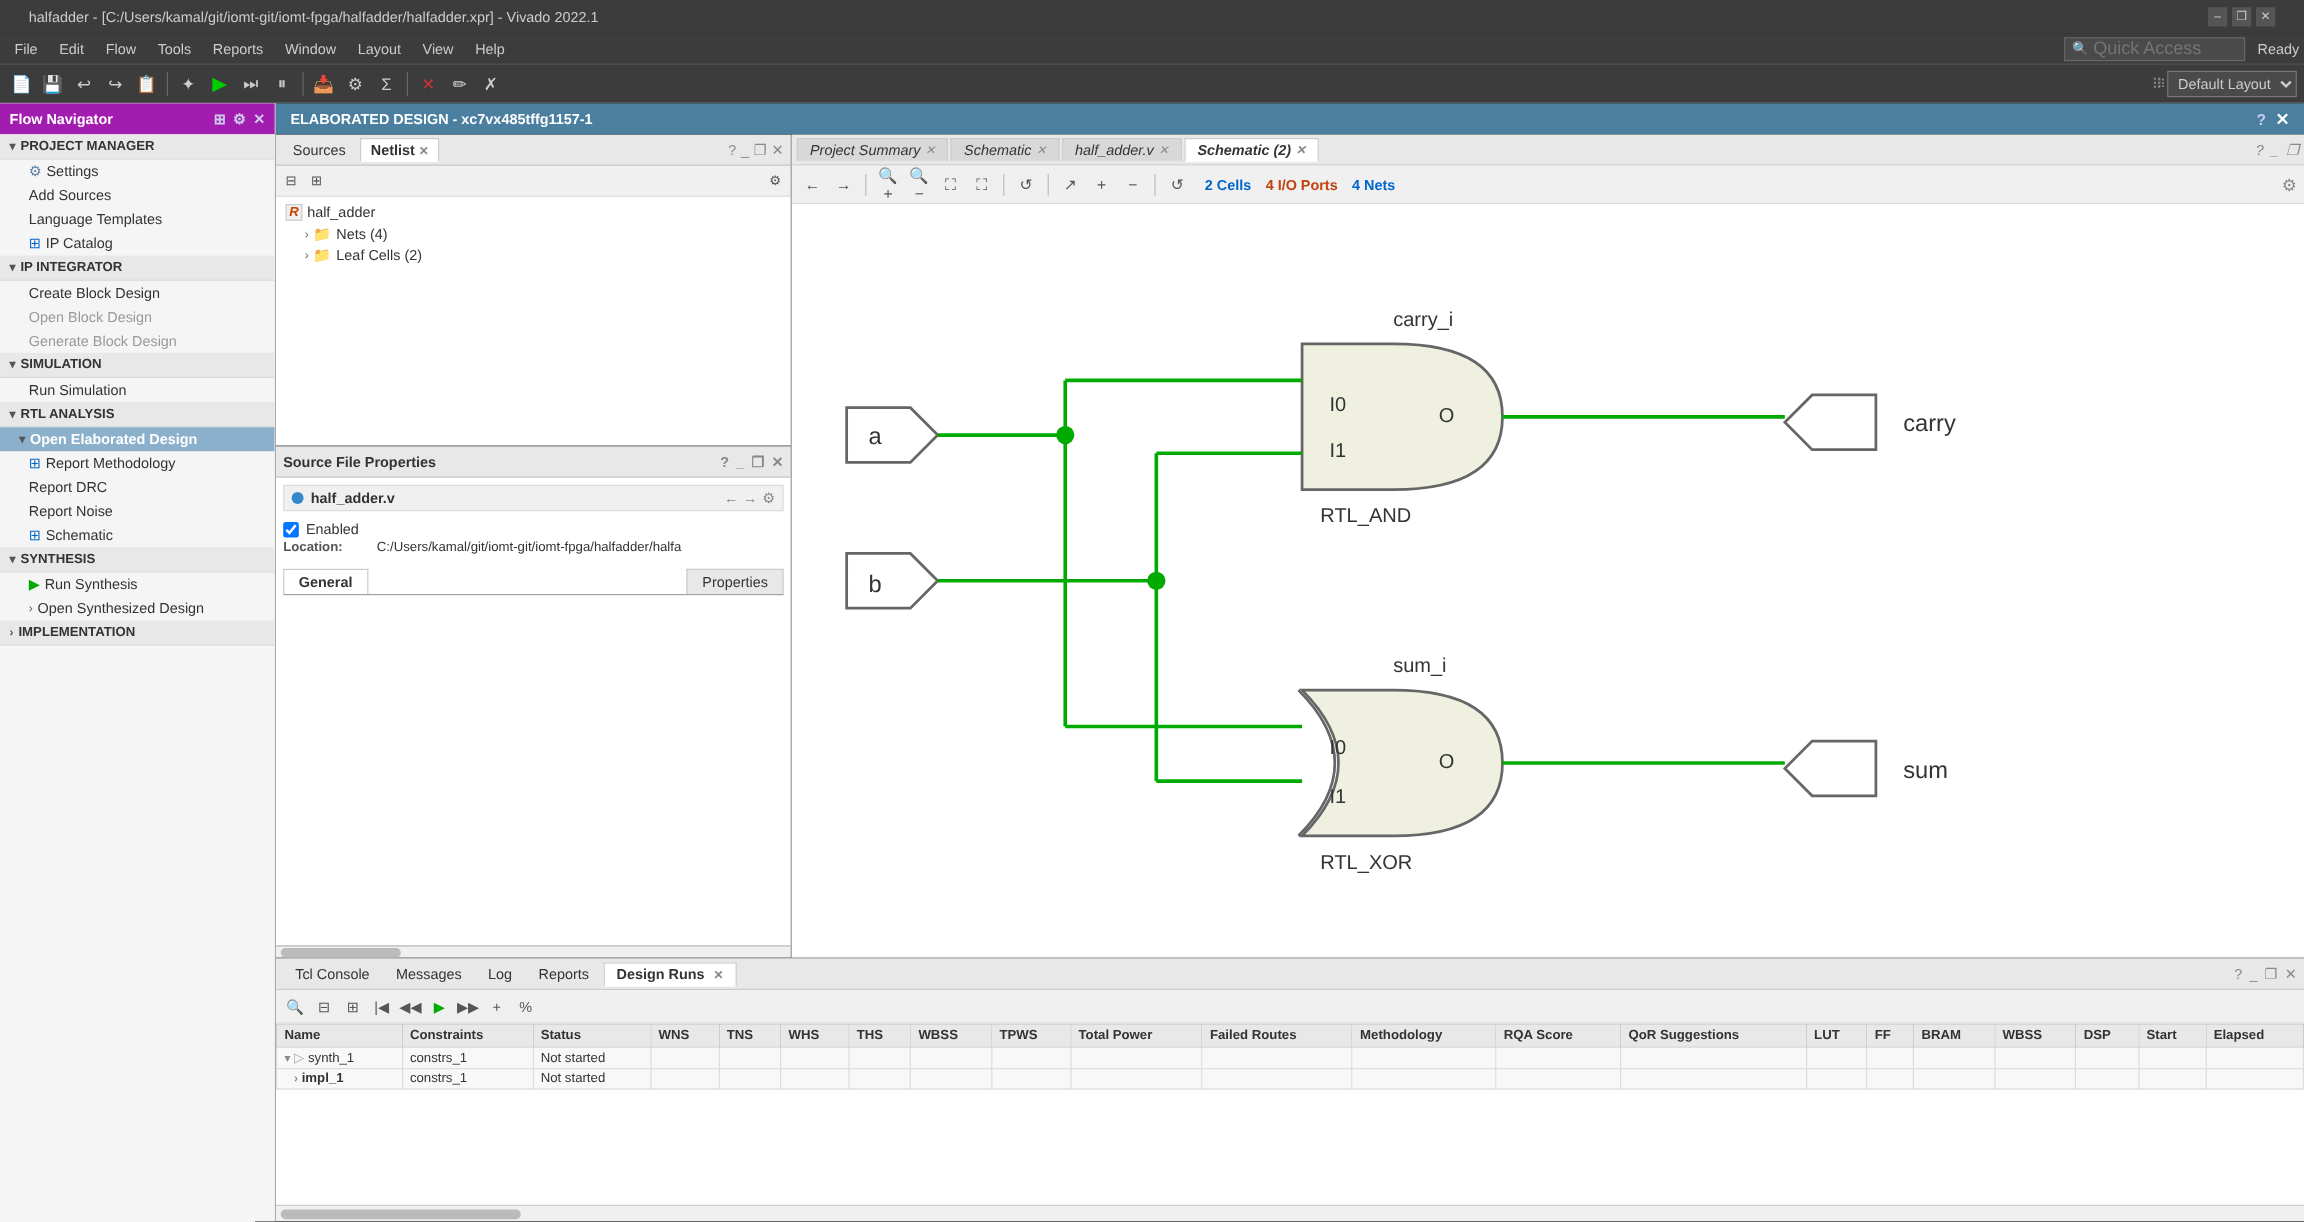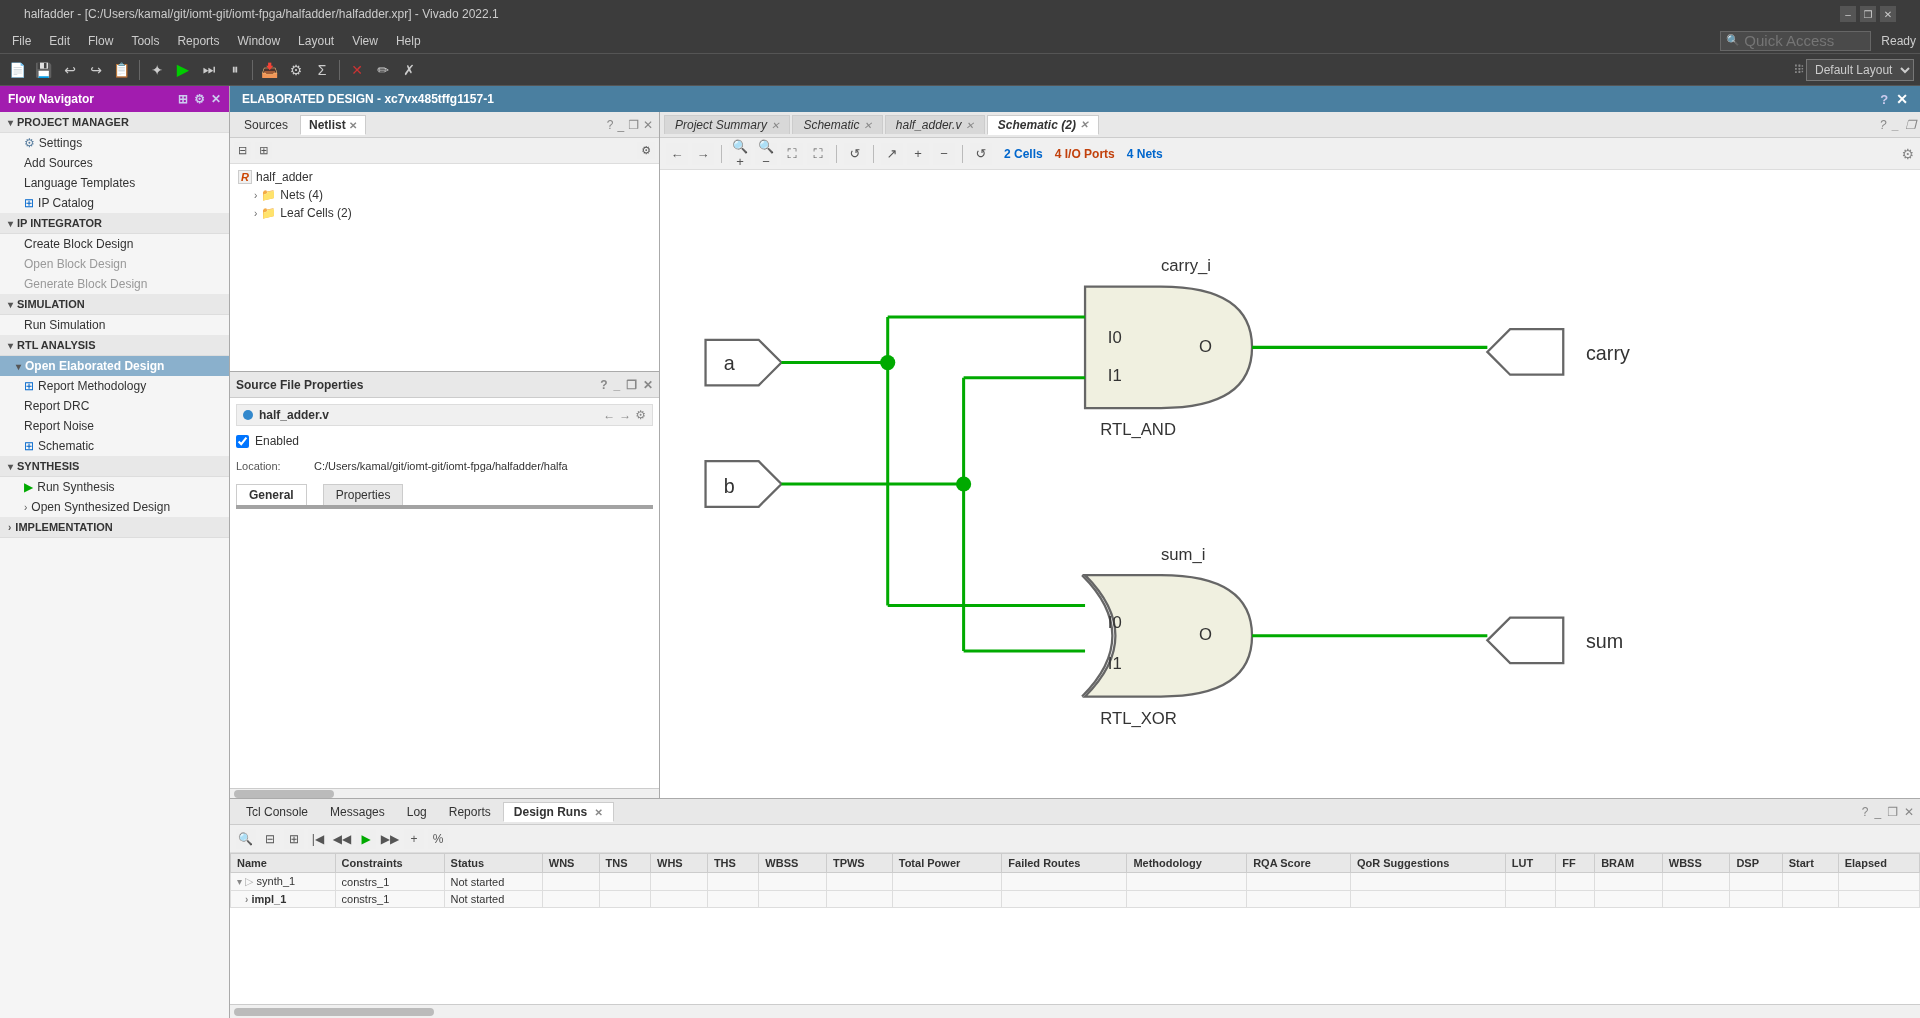--- a/index.html
+++ b/index.html
@@ -73,25 +73,25 @@
 
     
     #src-props-panel { flex: 1; display: flex; flex-direction: column; }
     .props-header { background: #e8e8e8; height: 26px; display: flex; align-items: center; padding: 0 6px; border-bottom: 1px solid #ccc; font-size: 12px; font-weight: bold; gap: 4px; }
     .props-header .ph-icons { margin-left: auto; display: flex; gap: 6px; color: #888; font-size: 12px; }
     .props-body { flex: 1; background: white; padding: 6px; overflow: auto; font-size: 12px; }
     .props-filename-bar { display: flex; align-items: center; gap: 6px; margin-bottom: 8px; padding: 3px 6px; background: #f0f0f0; border: 1px solid #ddd; }
     .blue-dot { width: 10px; height: 10px; border-radius: 50%; background: #3388cc; display: inline-block; }
     .props-filename { font-weight: bold; color: #333; }
     .props-nav-btns { display: flex; gap: 4px; margin-left: auto; color: #888; }
-    .checkbox-row { display: flex; align-items: center; gap: 6px; margin-bottom: 12px; }
+    .checkbox-row { display: flex; align-items: center; gap: 6px; margin-bottom: 2px; }
     .props-row { display: flex; align-items: flex-start; gap: 8px; font-size: 11px; }
-    .props-label { color: #555; min-width: 70px; }
+    .props-label { color: #555; min-width: 70px; font-weight: bold; }
     .props-val { color: #333; word-break: break-all; }
-    .props-tabs { display: flex; gap: 16px; border-bottom: 4px solid #a3a3a3; margin-bottom: 6px; }
+    .props-tabs { display: flex; gap: 16px; border-bottom: 1px solid #a3a3a3; margin-bottom: 6px; justify-content: space-between; }
     .props-tab { padding: 3px 12px; font-size: 12px; cursor: pointer; border: 1px solid #ccc; border-bottom: none; background: #e8e8e8; }
     .props-tab.active { background: white; font-weight: bold; }
     .horiz-scroll { height: 10px; background: #f0f0f0; border-top: 1px solid #ccc; display: flex; align-items: center; }
 
     
     #schematic-view { flex: 1; display: flex; flex-direction: column; background: white; overflow: hidden; }
     #schematic-tabs { background: #e8e8e8; height: 26px; display: flex; align-items: center; padding: 0 4px; border-bottom: 1px solid #ccc; gap: 2px; font-style: italic; }
     .sch-tab { padding: 2px 10px; font-size: 12px; cursor: pointer; background: #d8d8d8; border: 1px solid #ccc; border-bottom: none; color: #333; display: flex; align-items: center; gap: 4px; }
     .sch-tab.active { background: white; font-weight: bold; border-bottom: 1px solid white; }
     .sch-tab-close { font-size: 10px; color: #888; }

